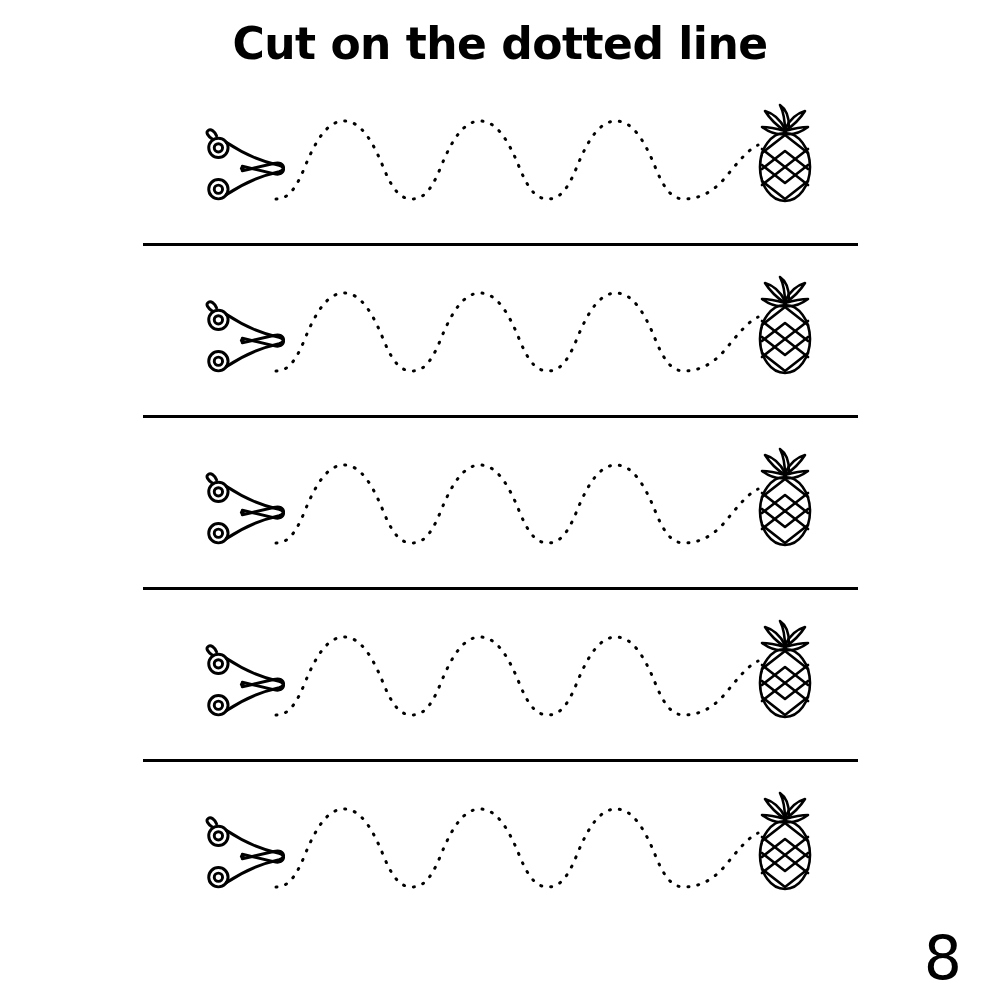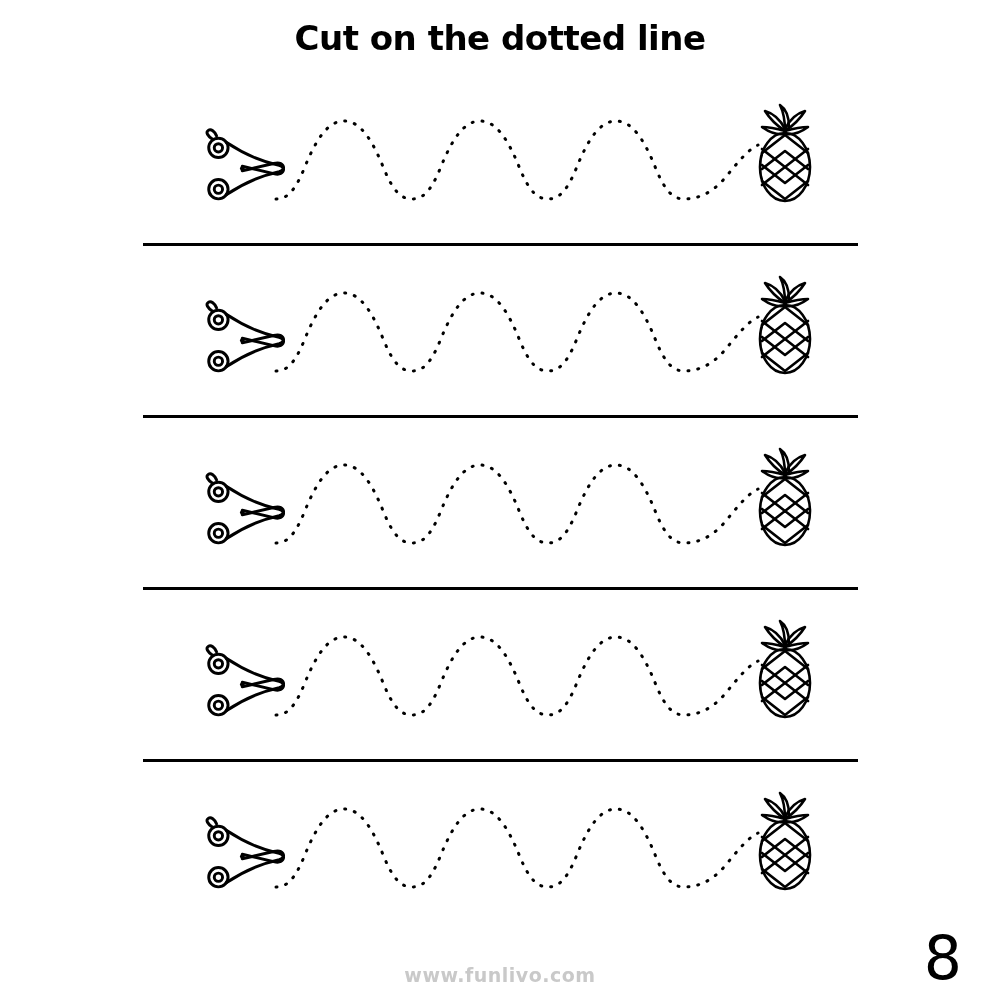--- a/index.html
+++ b/index.html
@@ -20,21 +20,21 @@
     background: #ffffff;
   }
   .title {
     position: absolute;
     top: 18px;
     left: 0;
     width: 1000px;
     text-align: center;
     font-family: "DejaVu Sans", sans-serif;
     font-weight: 700;
-    font-size: 34px;
+    font-size: 44px;
     letter-spacing: -0.5px;
     color: #000000;
   }
   .rows {
     position: absolute;
     top: 95px;
     left: 0;
     width: 1000px;
   }
   .row {
@@ -271,16 +271,15 @@
             <ellipse cx="45" cy="66" rx="25" ry="34"></ellipse>
             <path d="M22 48 L45 66 L68 48 M22 64 L45 82 L68 64 M22 80 L45 98 L68 80"></path>
             <path d="M22 84 L45 66 L68 84 M22 68 L45 50 L68 68 M22 52 L45 34 L68 52"></path>
           </g>
         </svg>
       </div>
     </div>
 
   </div>
 
-  <div class="footer-url">www.funlivo.com</div>
   <div class="page-number">8</div>
 
 </div>
 
 </body></html>

